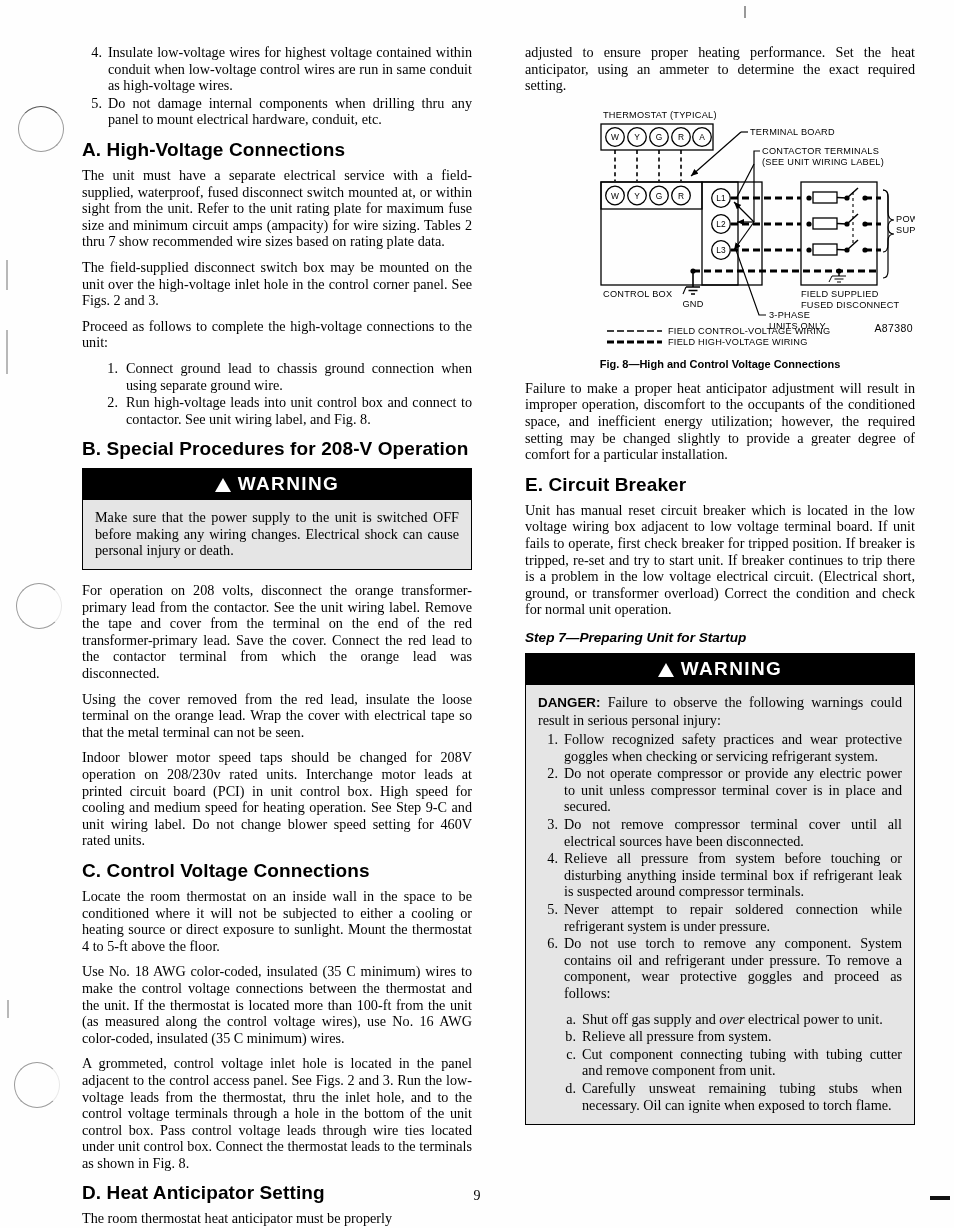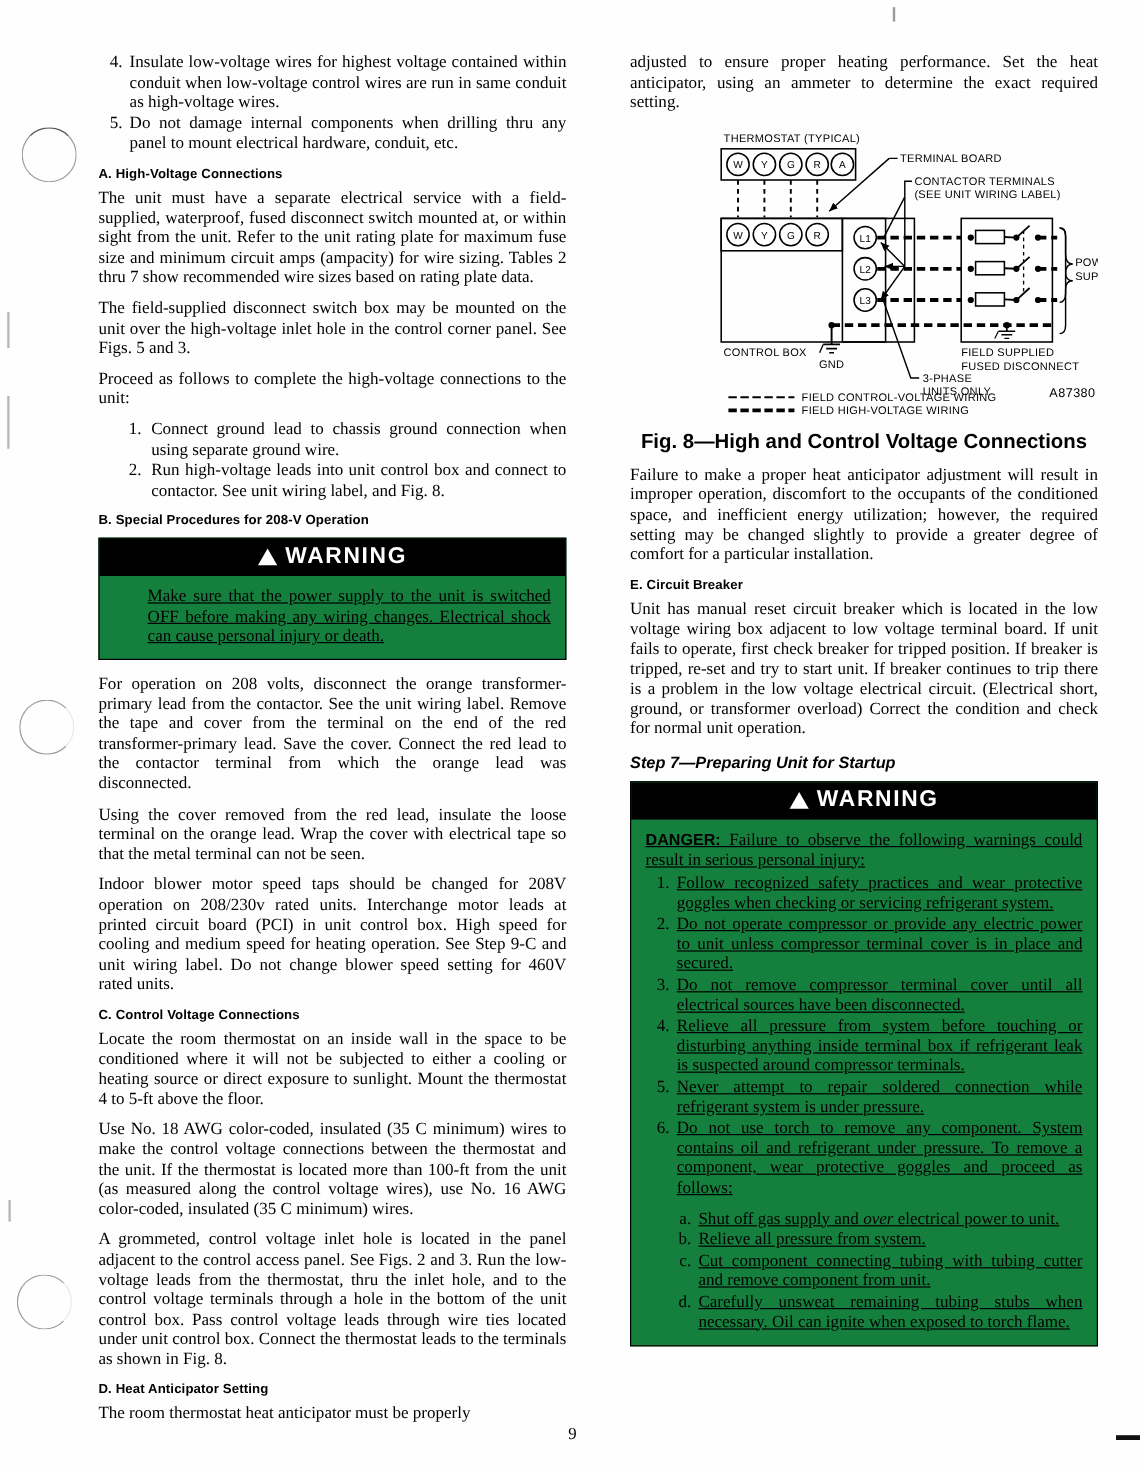--- a/index.html
+++ b/index.html
@@ -47,21 +47,21 @@
     font-size: 14.2px;
     line-height: 16.6px;
     margin: 0 0 9px 0;
     text-align: justify;
     -webkit-hyphens: none;
     hyphens: none;
   }
 
   h3.sec {
     font-family: "Liberation Sans", sans-serif;
-    font-size: 11px;
+    font-size: 19px;
     font-weight: bold;
     margin: 11px 0 6px 0;
     letter-spacing: 0.1px;
   }
   h3.step {
     font-family: "Liberation Sans", sans-serif;
     font-size: 13.6px;
     font-weight: bold;
     margin: 12px 0 5px 0;
     font-style: italic;
@@ -88,22 +88,21 @@
     width: 20px;
     text-align: right;
     font-size: 14.2px;
   }
   ol.num.indent > li { padding-left: 28px; margin-left: 16px; }
 
   
   .warnbox {
     border: 1.6px solid #000;
     margin: 8px 0 12px 0;
-    background: #15803d;
-    text-decoration: underline;
+    background: #e5e5e5;
   }
   .warnbox .bar {
     background: #000;
     color: #fff;
     text-align: center;
     font-family: "Liberation Sans", sans-serif;
     font-weight: bold;
     font-size: 19px;
     letter-spacing: 1.4px;
     padding: 4px 0 5px 0;
@@ -114,36 +113,36 @@
     width: 0; height: 0;
     border-left: 8px solid transparent;
     border-right: 8px solid transparent;
     border-bottom: 14px solid #fff;
     position: relative;
     top: 2px;
     margin-right: 7px;
   }
   .warnbox .inner { padding: 9px 12px 10px 12px; }
   .warnbox .inner p.body { margin-bottom: 4px; }
-  .warnbox .inner p.body:last-child { margin-bottom: 0; margin-left: 28px; }
+  .warnbox .inner p.body:last-child { margin-bottom: 0; }
 
   .danger-lead { font-size: 14.2px; line-height: 16.6px; text-align: justify; margin: 0 0 3px 0;}
   .danger-lead b { font-family: "Liberation Sans", sans-serif; font-size:13.4px; }
 
   
   .figure-wrap { position: relative; margin: 10px 0 0 0; height: 232px; }
   .fig-id {
     position: absolute; right: 2px; bottom: 2px;
     font-family: "Liberation Sans", sans-serif;
     font-size: 10.5px; letter-spacing: .4px;
   }
   .fig-cap {
     font-family: "Liberation Sans", sans-serif;
     font-weight: bold;
-    font-size: 17px;
+    font-size: 11px;
     text-align: center;
     margin: 4px 0 10px 0;
   }
   svg text.lbl {
     font-family: "Liberation Sans", sans-serif;
     font-size: 9.2px;
     letter-spacing: .25px;
     fill: #000;
   }
   svg text.term {
@@ -183,21 +182,21 @@
         <span>Insulate low-voltage wires for highest voltage contained within conduit when low-voltage control wires are run in same conduit as high-voltage wires.</span>
       </li>
       <li class="body">
         <span class="mk">5.</span>
         <span>Do not damage internal components when drilling thru any panel to mount electrical hardware, conduit, etc.</span>
       </li>
     </ol>
 
     <h3 class="sec">A.  High-Voltage Connections</h3>
     <p class="body">The unit must have a separate electrical service with a field-supplied, waterproof, fused disconnect switch mounted at, or within sight from the unit. Refer to the unit rating plate for maximum fuse size and minimum circuit amps (ampacity) for wire sizing. Tables 2 thru 7 show recommended wire sizes based on rating plate data.</p>
-    <p class="body">The field-supplied disconnect switch box may be mounted on the unit over the high-voltage inlet hole in the control corner panel. See Figs. 5 and 3.</p>
+    <p class="body">The field-supplied disconnect switch box may be mounted on the unit over the high-voltage inlet hole in the control corner panel. See Figs. 2 and 3.</p>
     <p class="body">Proceed as follows to complete the high-voltage connections to the unit:</p>
 
     <ol class="num indent">
       <li class="body">
         <span class="mk">1.</span>
         <span>Connect ground lead to chassis ground connection when using separate ground wire.</span>
       </li>
       <li class="body">
         <span class="mk">2.</span>
         <span>Run high-voltage leads into unit control box and connect to contactor. See unit wiring label, and Fig. 8.</span>

